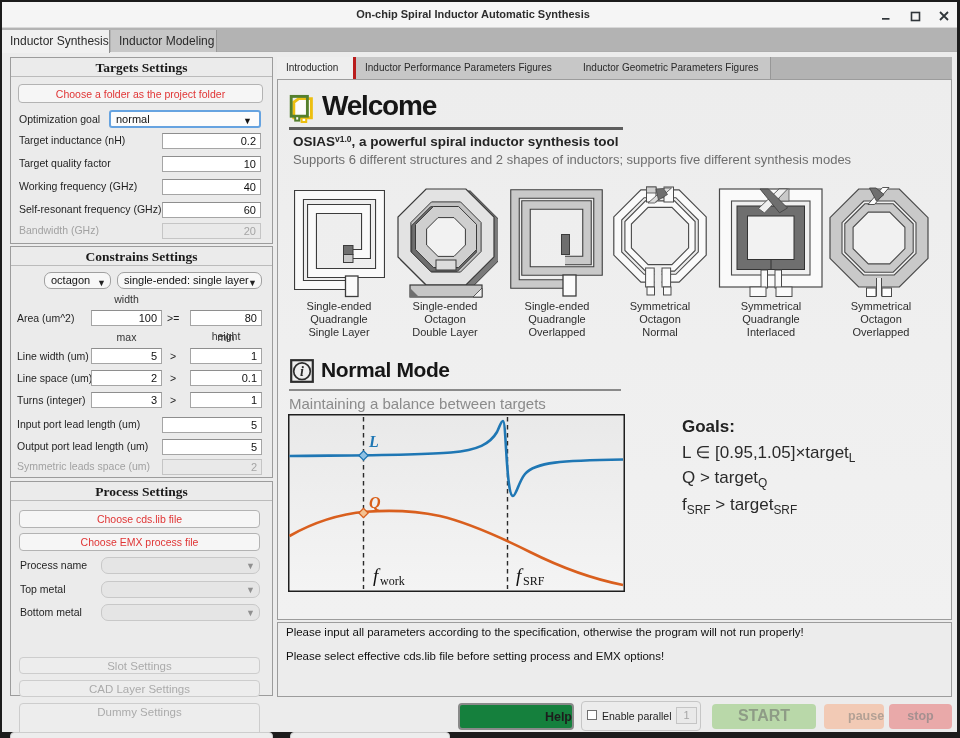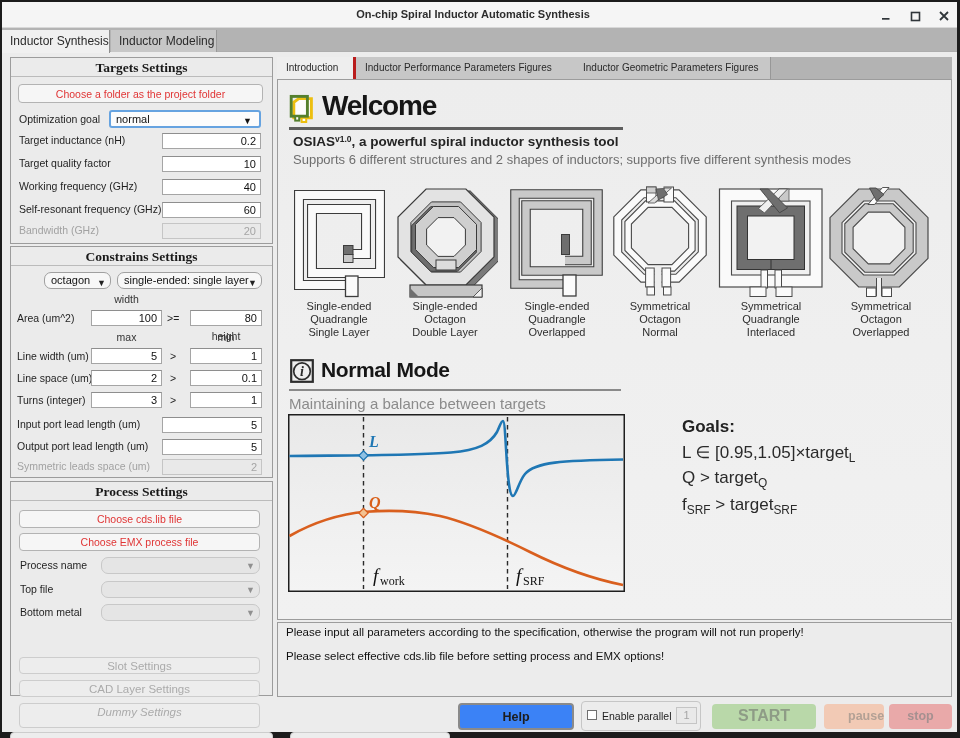--- a/index.html
+++ b/index.html
@@ -113,31 +113,31 @@
   <div class="entry dis abs" style="left:162px;top:459px;width:100px;height:16px;">2</div>
   <div id="g3" class="gbox abs" style="top:481px;height:215px;">
     <div class="ghead abs">Process Settings</div>
   </div>
   <div class="btnw red abs" style="left:19px;top:510px;width:241px;height:18px;line-height:17px;">Choose cds.lib file</div>
   <div class="btnw red abs" style="left:19px;top:533px;width:241px;height:18px;line-height:17px;">Choose EMX process file</div>
   <div class="lbl abs" style="left:20px;top:559px;">Process name</div>
   <div class="combo dis abs" style="left:101px;top:557px;width:159px;height:17px;">
       <span class="ar">▼</span>
     </div>
-  <div class="lbl abs" style="left:20px;top:583px;">Top file</div>
+  <div class="lbl abs" style="left:20px;top:583px;">Top metal</div>
   <div class="combo dis abs" style="left:101px;top:581px;width:159px;height:17px;">
       <span class="ar">▼</span>
     </div>
   <div class="lbl abs" style="left:20px;top:606px;">Bottom metal</div>
   <div class="combo dis abs" style="left:101px;top:604px;width:159px;height:17px;">
       <span class="ar">▼</span>
     </div>
   <div class="btnw dis abs" style="left:19px;top:628px;width:241px;height:17px;line-height:16px;font-size:11.5px;">Slot Settings</div>
   <div class="btnw dis abs" style="left:19px;top:651px;width:241px;height:17px;line-height:16px;font-size:11.5px;">CAD Layer Settings</div>
-  <div class="btnw dis abs" style="left:19px;top:674px;width:241px;height:25px;line-height:16px;font-size:11.5px;font-style:italic;">Dummy Settings</div>
+  <div class="btnw dis abs" style="left:19px;top:674px;width:241px;height:34px;line-height:16px;font-size:11.5px;">Dummy Settings</div>
   <div class="btnw dis abs" style="left:10px;top:703px;width:263px;height:27px;line-height:26px;font-size:15px;font-weight:bold;">EMX Simulator Geometric</div>
 
   <div id="subtabs" class="abs"></div>
   <div id="stab1" class="stab abs">Introduction</div>
   <div id="stab2" class="stab abs">Inductor Performance Parameters Figures</div>
   <div id="stab3" class="stab abs">Inductor Geometric Parameters Figures</div>
   <div id="intro" class="abs"></div>
 
   <svg class="abs" style="left:289px;top:94px;" width="25" height="30" viewBox="0 0 25 30">
     <polygon points="4.8,8.2 9.8,4.6 22.4,4.6 22.4,23.8 4.8,23.8" fill="#fdfdfd" stroke="#edbf10" stroke-width="2.9"></polygon>
@@ -259,21 +259,21 @@
 
   <div class="abs" style="left:682px;top:417px;font-size:17px;font-weight:bold;color:#222;">Goals:</div>
   <div class="abs" style="left:682px;top:442px;font-size:17px;color:#2a2a2a;">L ∈ [0.95,1.05]×target<sub>L</sub></div>
   <div class="abs" style="left:682px;top:468px;font-size:17px;color:#2a2a2a;">Q &gt; target<sub>Q</sub></div>
   <div class="abs" style="left:682px;top:495px;font-size:17px;color:#2a2a2a;">f<sub>SRF</sub> &gt; target<sub>SRF</sub></div>
   <div id="msgbox" class="abs"></div>
   <div class="msg abs" style="left:286px;top:626px;">Please input all parameters according to the specification, otherwise the program will not run properly!</div>
   <div class="msg abs" style="left:286px;top:650px;">Please select effective cds.lib file before setting process and EMX options!</div>
 
   <div class="btnw dis abs" style="left:290px;top:703px;width:160px;height:27px;line-height:26px;font-size:12.5px;font-weight:bold;">Modify Var Range</div>
-  <div class="btnw abs" style="left:458px;top:703px;width:116px;height:27px;line-height:25px;font-size:12.5px;font-weight:bold;color:#1d1d1d;background:#3b82f6;border:2px solid #8a8a8a;">Help</div>
+  <div class="btnw abs" style="left:458px;top:703px;width:116px;height:27px;line-height:25px;font-size:12.5px;font-weight:bold;color:#1d1d1d;background:#15803d;border:2px solid #8a8a8a;text-align:right;">Help</div>
   <div class="abs" style="left:581px;top:701px;width:120px;height:30px;border:1px solid #c6c6c6;border-radius:4px;"></div>
   <div class="abs" style="left:587px;top:710px;width:10px;height:10px;background:#fff;border:1px solid #6f6f6f;"></div>
   <div class="lbl abs" style="left:602px;top:710px;">Enable parallel</div>
   <div class="entry dis abs" style="left:676px;top:707px;width:21px;height:17px;text-align:center;padding:0;line-height:15px;">1</div>
   <div class="abs" style="left:712px;top:704px;width:104px;height:25px;background:#b9d8a9;border-radius:4px;text-align:center;line-height:24px;font-size:16px;font-weight:bold;color:#8e9c86;">START</div>
   <div class="abs" style="left:824px;top:704px;width:60px;height:25px;background:#f2cab5;border-radius:4px;text-align:center;line-height:24px;font-size:12.5px;font-weight:bold;color:#b3a195;padding-left:24px;">pause</div>
   <div class="abs" style="left:889px;top:704px;width:63px;height:25px;background:#e9a9a9;border-radius:4px;text-align:center;line-height:24px;font-size:12.5px;font-weight:bold;color:#a59090;">stop</div>
 </div>
 
 </body></html>

